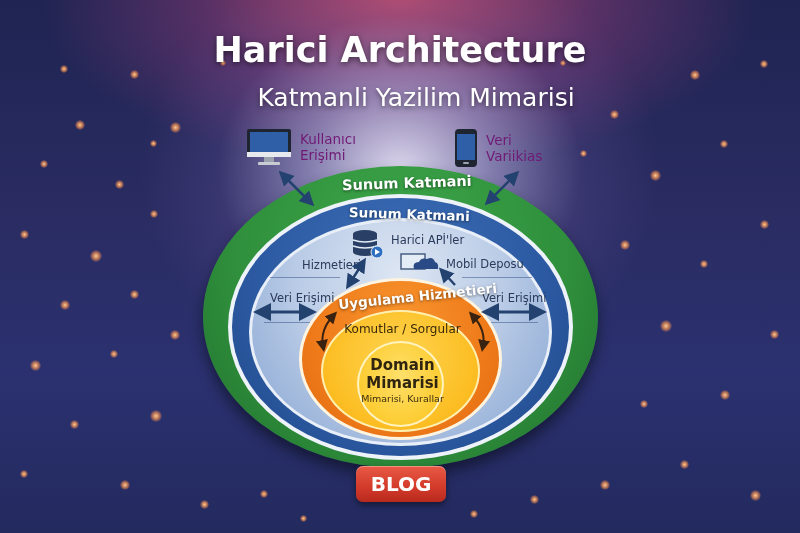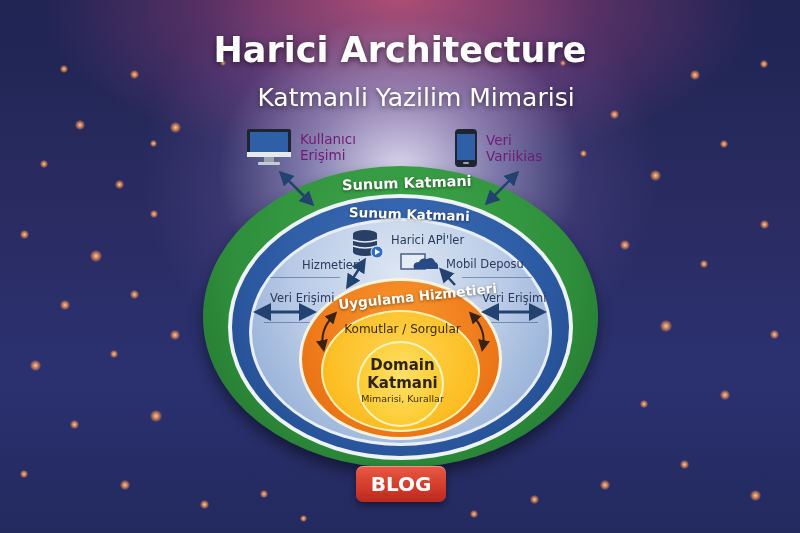--- a/index.html
+++ b/index.html
@@ -210,21 +210,21 @@
 
 <div class="lbl" style="left:302px;top:258px;">Hizmetieri</div>
 <div class="lbl" style="left:270px;top:291px;">Veri Erişimi</div>
 <div class="lbl" style="left:482px;top:291px;">Veri Erişimi</div>
 
 <div class="lbl-white" style="left:338px;top:288px;font-size:13.5px;transform:rotate(-6deg);">Uygulama Hizmetieri</div>
 <div class="cmd-label">Komutlar / Sorgular</div>
 
 <div class="domain-title">
   <div>Domain</div>
-  <div>Katmani</div>
+  <div>Mimarisi</div>
 </div>
 <div class="domain-sub">Mimarisi, Kurallar</div>
 
 <svg class="overlay" width="800" height="533" viewBox="0 0 800 533">
   <defs>
     <marker id="ah" markerWidth="6" markerHeight="6" refX="3" refY="3" orient="auto-start-reverse">
       <path d="M0,0 L6,3 L0,6 Z" fill="#24426f"></path>
     </marker>
     <marker id="ahd" markerWidth="6" markerHeight="6" refX="3" refY="3" orient="auto-start-reverse">
       <path d="M0,0 L6,3 L0,6 Z" fill="#3a2210"></path>

